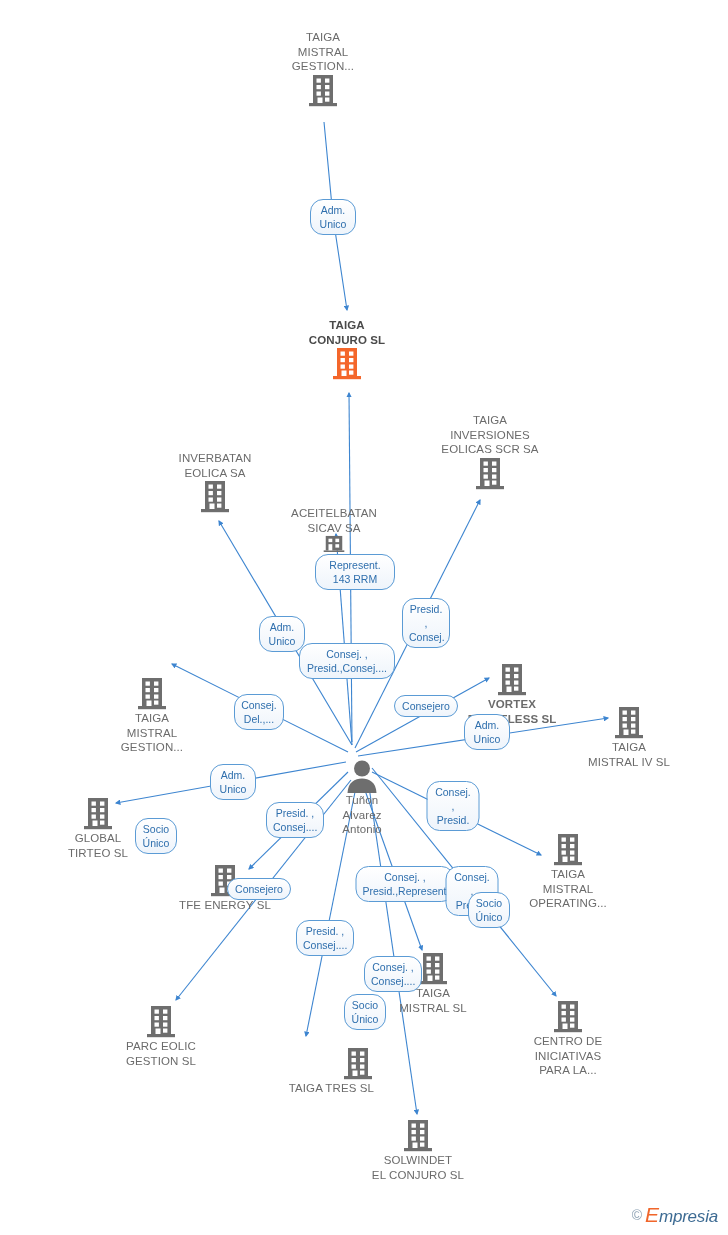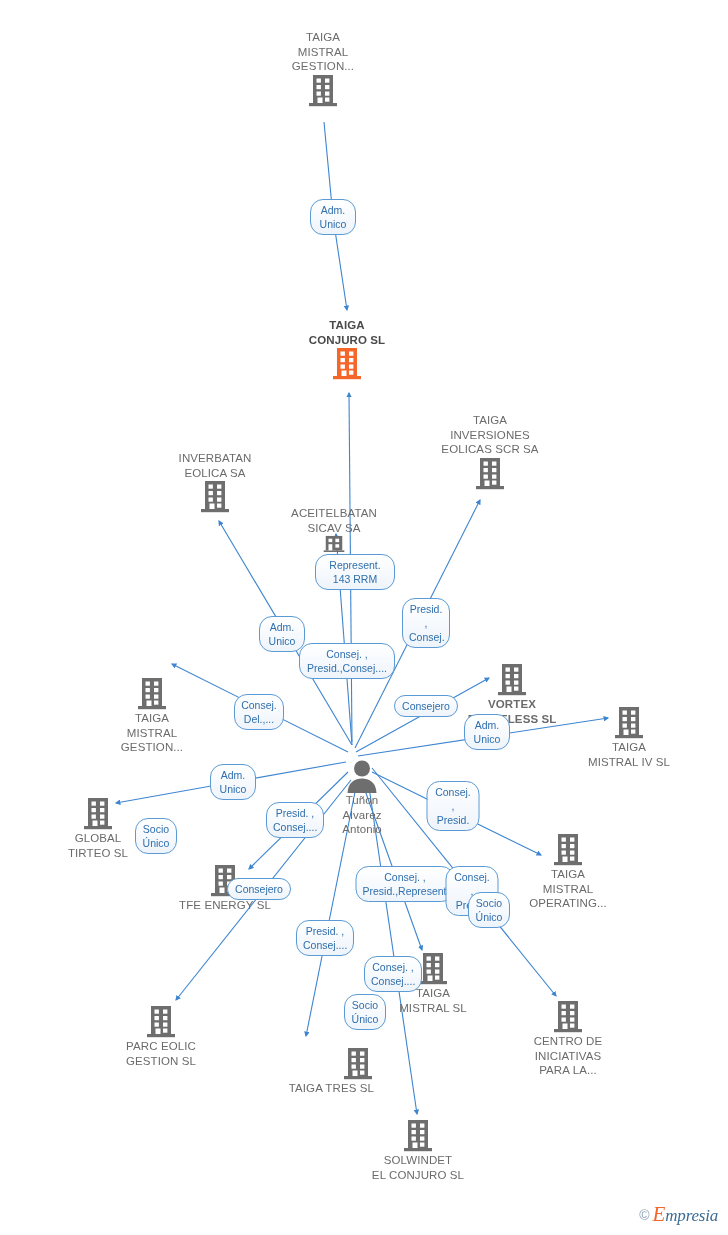--- a/index.html
+++ b/index.html
@@ -74,21 +74,21 @@
     display: flex;
     align-items: center;
     gap: 3px;
     font-size: 16px;
   }
   #watermark .copy {
     color: #8fa3b5;
     font-size: 14px;
   }
   #watermark .brand {
-    font-family: Liberation Serif, serif;
+    font-family: Liberation Sans, sans-serif;
     font-style: italic;
     font-size: 17px;
     color: #3d6b93;
     letter-spacing: -0.2px;
   }
   #watermark .brand .cap {
     color: #f0662b;
     font-size: 21px;
   }
 </style>

